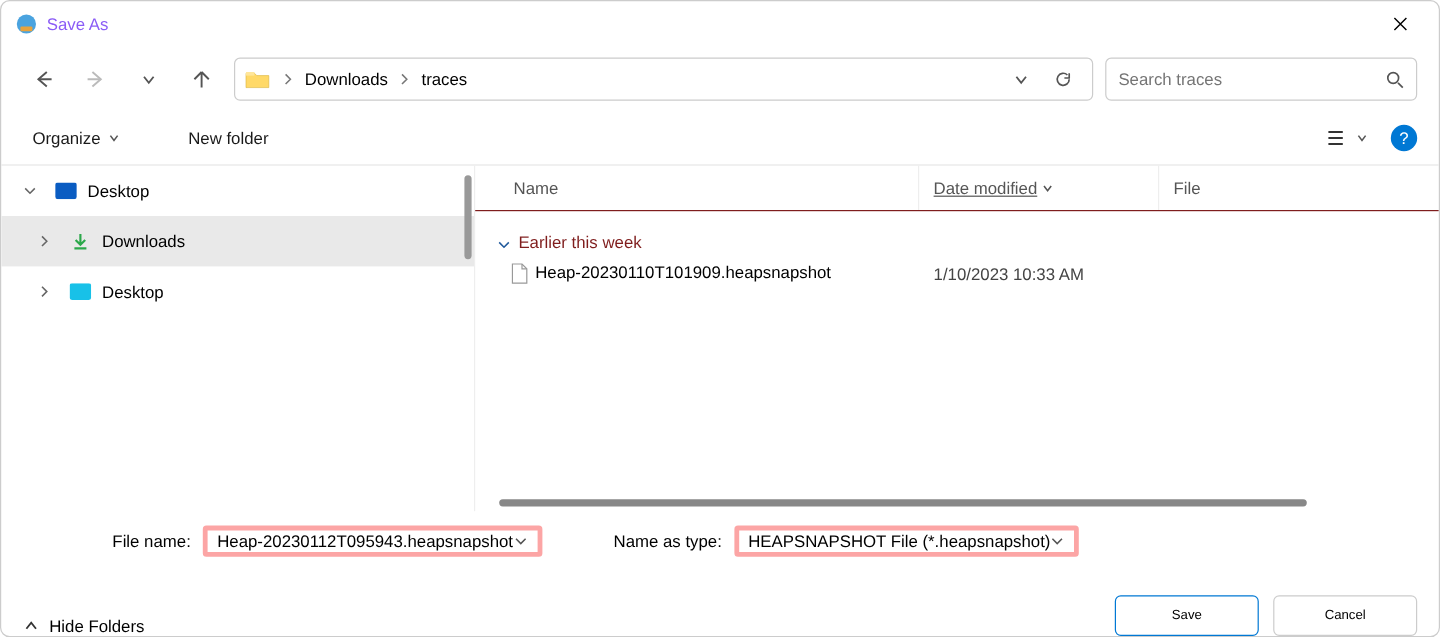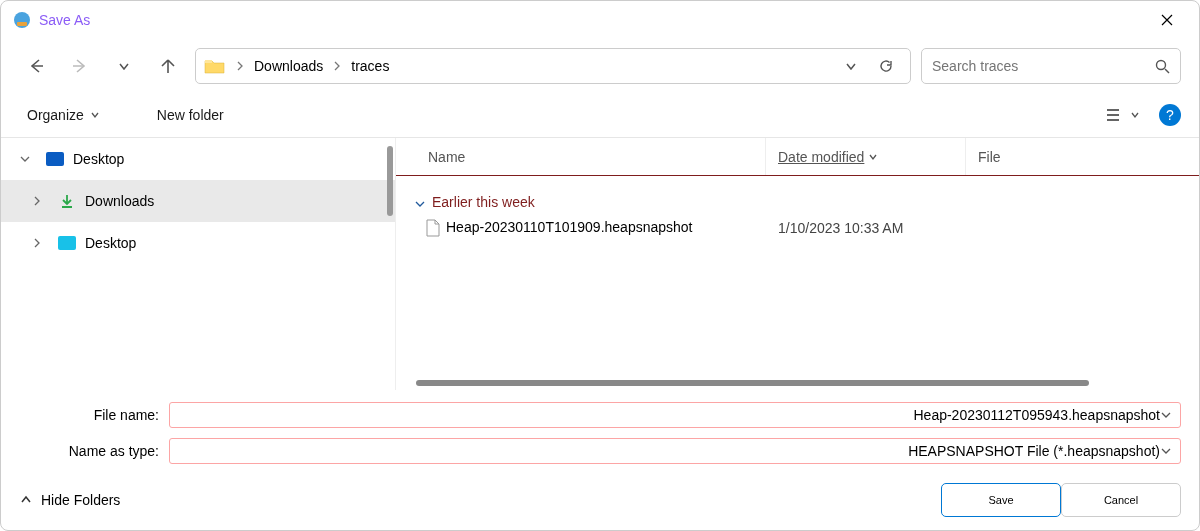--- a/index.html
+++ b/index.html
@@ -234,50 +234,51 @@
       left: 20px;
       right: 110px;
       height: 6px;
       background: #888;
       border-radius: 3px;
     }
     
     .fields {
       padding: 12px 18px 6px 18px;
       display: flex;
-      flex-direction: column;
+      flex-direction: row;
       gap: 10px;
     }
     .field-row {
       display: flex;
       align-items: center;
       gap: 10px;
     }
     .field-row label {
       width: 140px;
       text-align: right;
       color: #000;
     }
     .field-row .combo {
       flex: 1;
       height: 26px;
-      border: 1px solid #fca5a5;
+      border: 4px solid #fca5a5;
       border-radius: 3px;
       display: flex;
       align-items: center;
       padding: 0 8px;
       justify-content: flex-end;
       cursor: pointer;
     }
     
     .footer {
       height: 60px;
       display: flex;
-      align-items: center;
+      align-items: flex-end;
       padding: 0 18px;
+      gap: 12px;
     }
     .footer .hide-folders {
       display: flex;
       align-items: center;
       gap: 8px;
       cursor: pointer;
     }
     .footer .spacer { flex: 1; }
     .footer button {
       width: 120px;

